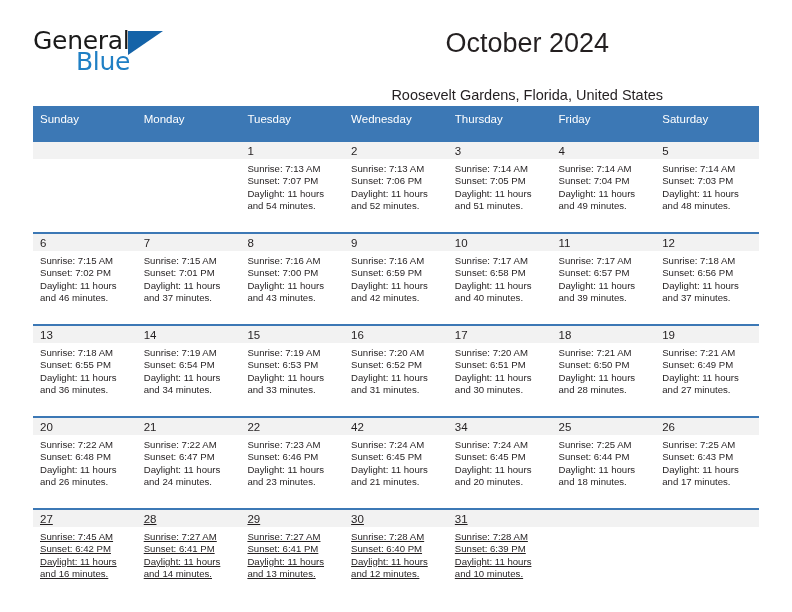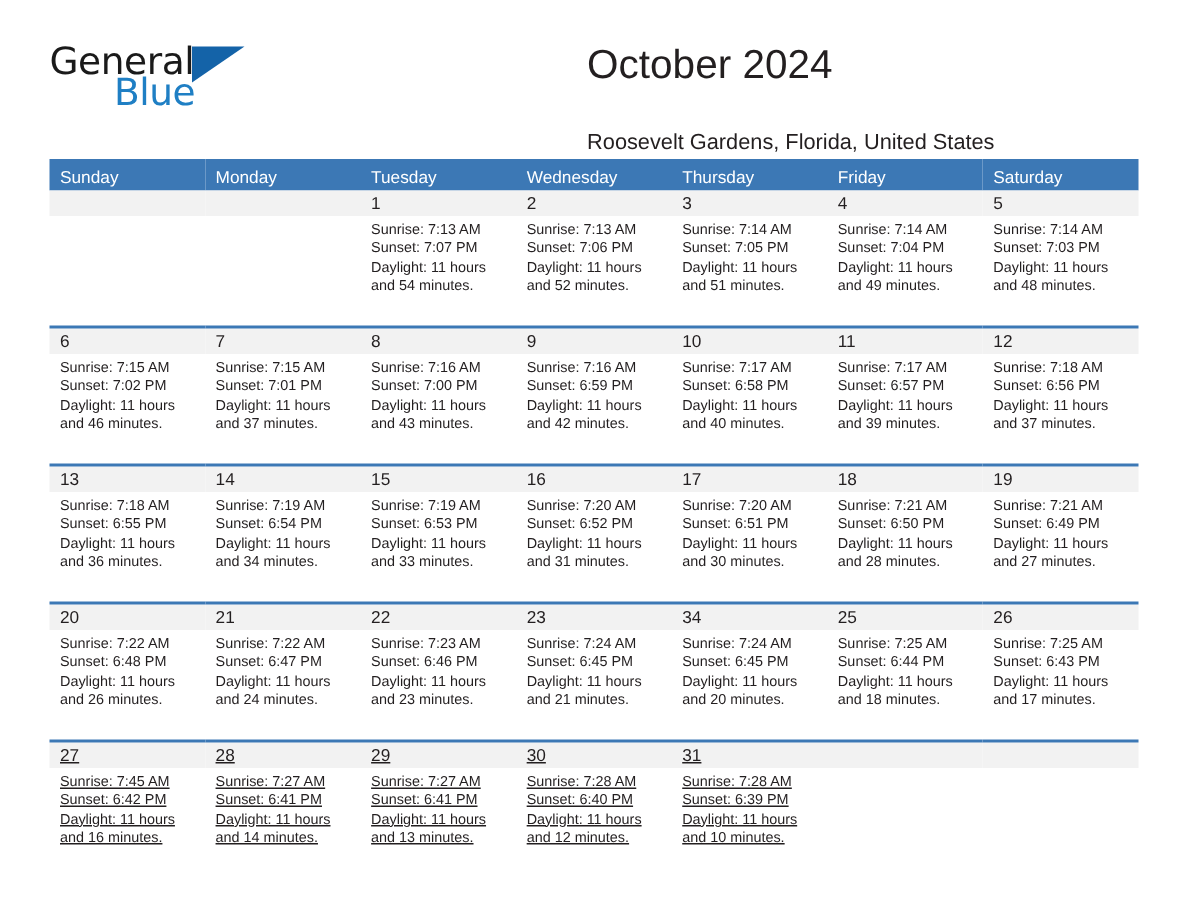--- a/index.html
+++ b/index.html
@@ -62,21 +62,21 @@
     top: 3px;
     width: 0;
     height: 0;
     border-left: 35px solid #1463a8;
     border-bottom: 24px solid transparent;
   }
   .title-block {
     position: absolute;
     right: 0;
     top: 0;
-    text-align: left;
+    text-align: center;
   }
   .cal-title {
     font-size: 27px;
     color: #231f20;
     line-height: 1.15;
     white-space: nowrap;
     font-weight: normal;
     margin: 0;
   }
   .cal-subtitle {
@@ -97,21 +97,21 @@
     table-layout: fixed;
   }
   .calendar col { width: 103.71px; }
 
   .dow-row th {
     background: #3c78b5;
     color: #ffffff;
     font-size: 11.5px;
     font-weight: normal;
     text-align: left;
-    padding: 4px 0 0 7px;
+    padding: 4px 0 15px 7px;
     height: 17px;
     vertical-align: middle;
   }
 
   .week-row td {
     vertical-align: top;
     padding: 0;
     border-bottom: 2px solid #3c78b5;
     height: 90px;
   }
@@ -442,21 +442,21 @@
               <div class="cell-body">
                 <div>Sunrise: 7:23 AM</div>
                 <div>Sunset: 6:46 PM</div>
                 <div>Daylight: 11 hours</div>
                 <div>and 23 minutes.</div>
               </div>
             </div>
           </td>
           <td>
             <div class="cell">
-              <div class="daynum-band">23</div>
+              <div class="daynum-band">42</div>
               <div class="cell-body">
                 <div>Sunrise: 7:24 AM</div>
                 <div>Sunset: 6:45 PM</div>
                 <div>Daylight: 11 hours</div>
                 <div>and 21 minutes.</div>
               </div>
             </div>
           </td>
           <td>
             <div class="cell">

